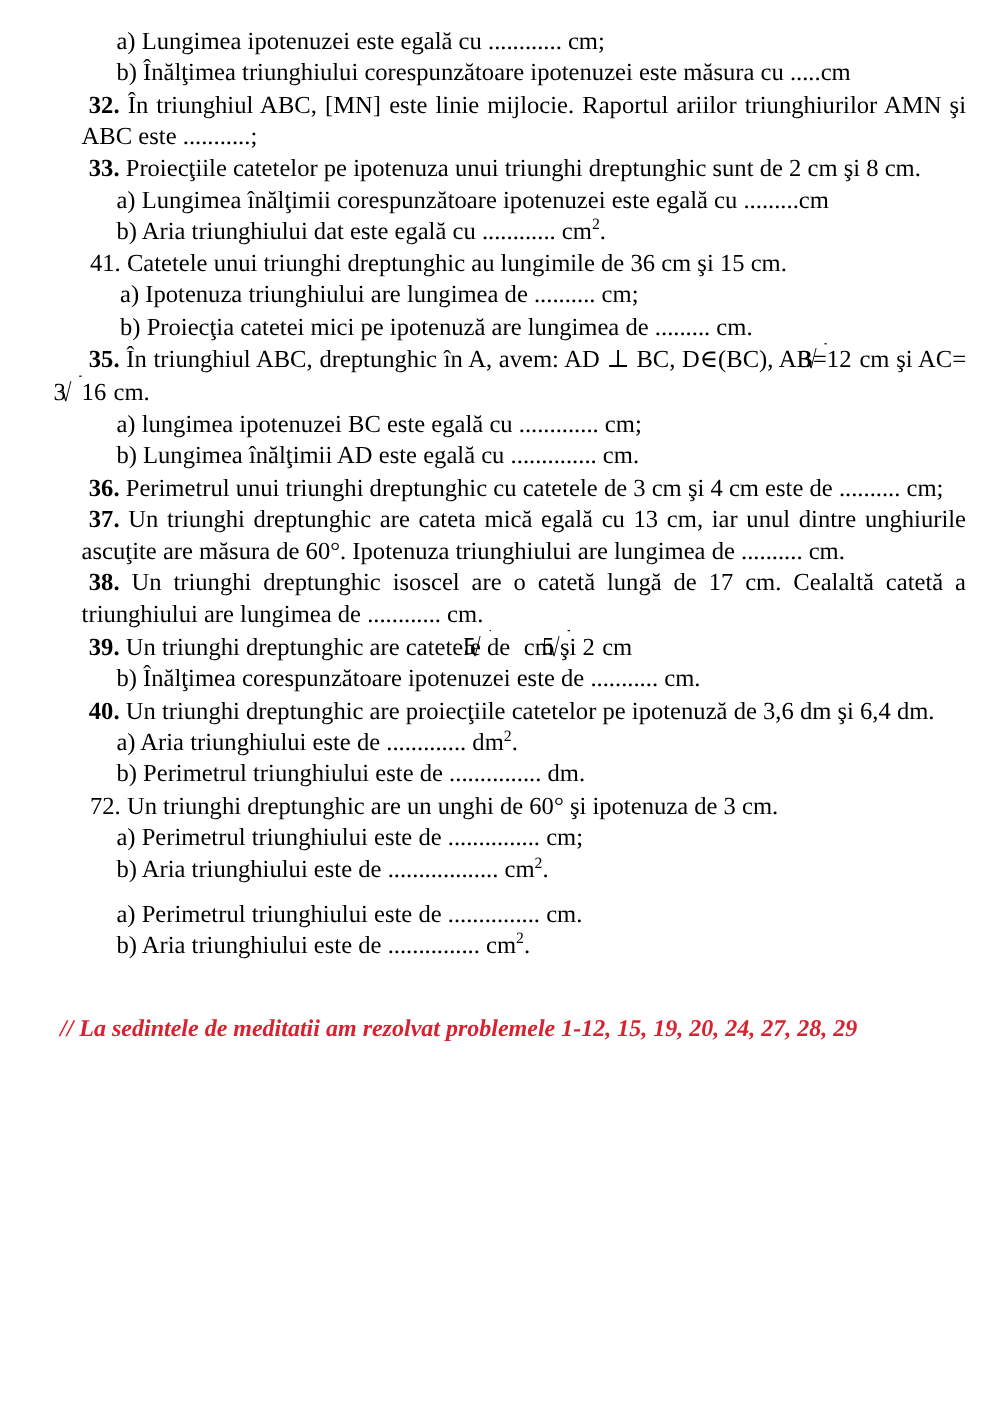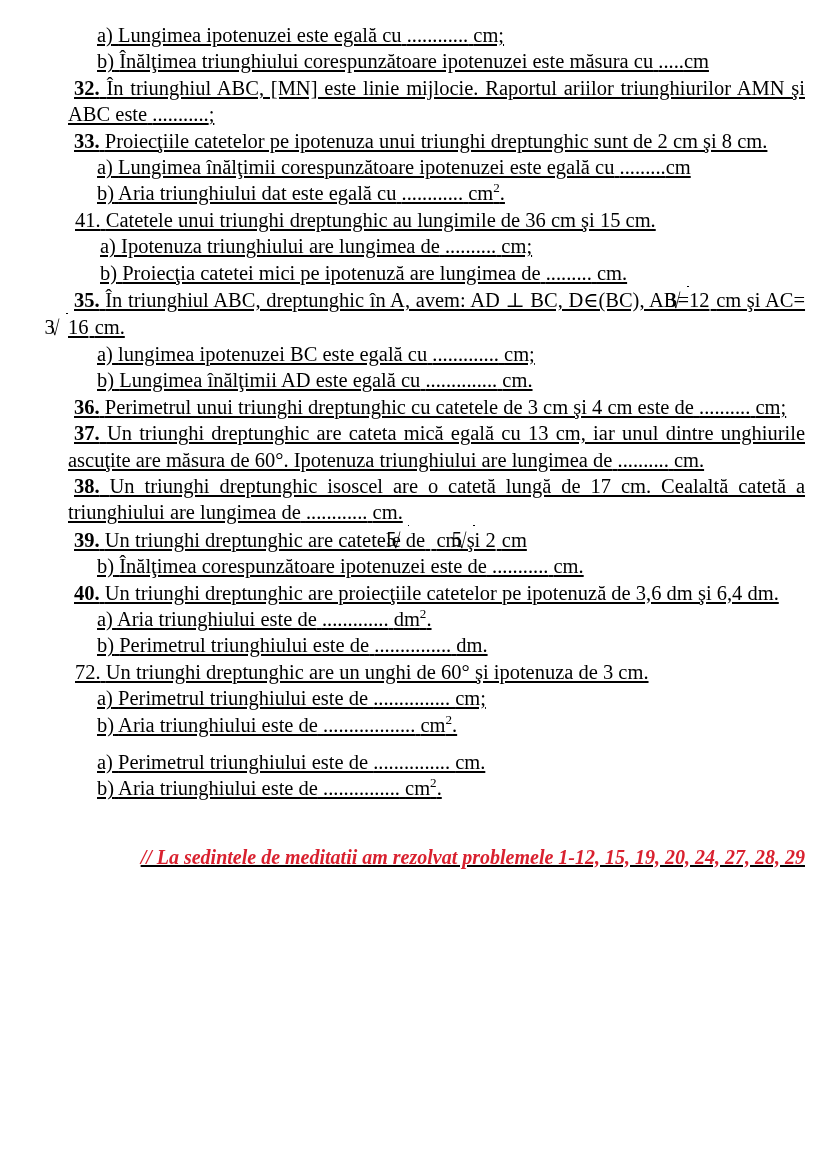--- a/index.html
+++ b/index.html
@@ -17,21 +17,20 @@
   }
 
   .page {
     position: absolute;
     left: 0;
     top: 0;
     width: 672px;
     height: 1169px;
     padding: 22px 23px 0 23px;
     box-sizing: border-box;
-    text-decoration: underline;
   }
 
   .body-col {
     width: 782px;
     margin: 0 auto;
   }
 
   
   .line {
     font-size: 20.5px;
@@ -120,21 +119,21 @@
 
   
   .footer-note {
     margin-top: 42px;
     padding-left: 27px;
     font-size: 20px;
     line-height: 26px;
     font-style: italic;
     font-weight: bold;
     color: #d9212f;
-    text-align: right;
+    text-align: left;
   }
 
   .spacer-2 { height: 11px; }
 </style>
 </head>
 <body>
 
 <div class="page">
   <div class="body-col">
 

